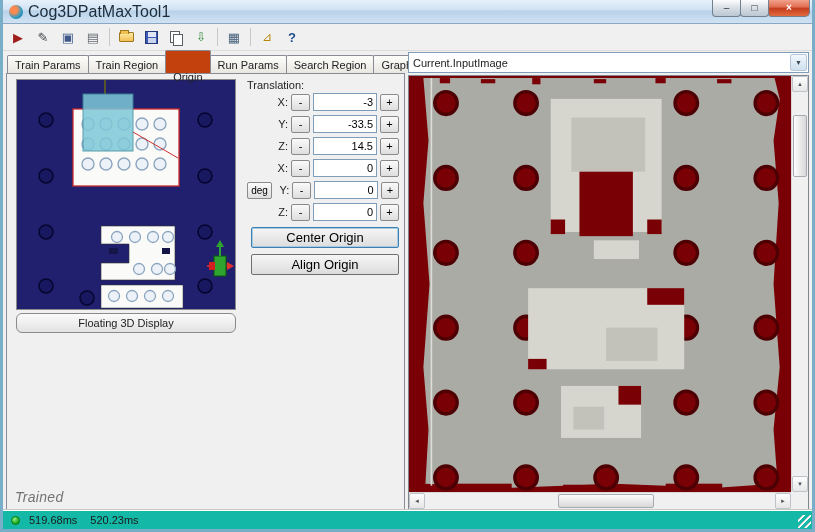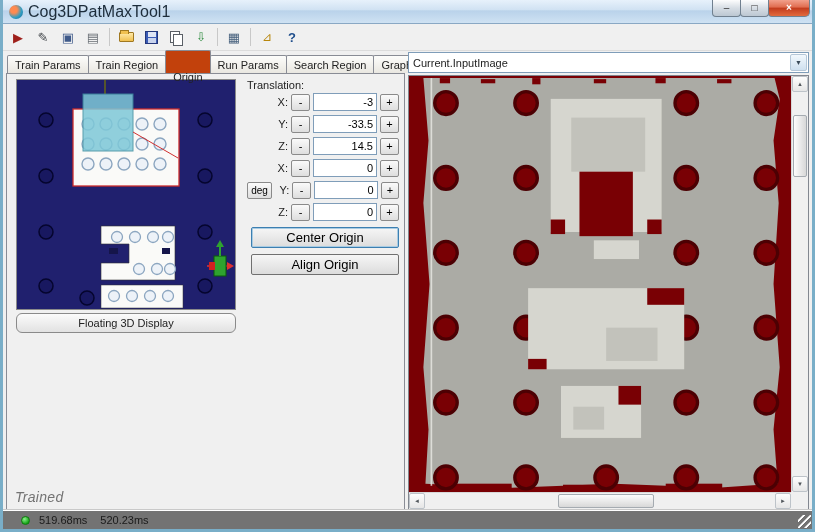--- a/index.html
+++ b/index.html
@@ -101,22 +101,22 @@
             border:1px solid #bdc3c9; border-radius:2px; font-size:6px; color:#50555a;
             display:flex; align-items:center; justify-content:center; }
   .sb-track { flex:1; position:relative; }
   .vthumb { position:absolute; left:1px; right:1px; top:6%; height:62px;
             background:linear-gradient(90deg,#fdfdfd,#d8d8d8); border:1px solid #a5abb1; border-radius:2px; }
   .hthumb { position:absolute; top:1px; bottom:1px; left:38%; width:96px;
             background:linear-gradient(#fdfdfd,#d8d8d8); border:1px solid #a5abb1; border-radius:2px; }
   .sb-corner { background:#f0f0f0; }
 
   
-  .statusbar { height:19px; flex:0 0 19px; background:#737373; border-top:1px solid #fff;
-               box-shadow:0 -1px 0 #c9c9c9; display:flex; align-items:center; padding-left:18px; gap:9px; position:relative; }
+  .statusbar { height:19px; flex:0 0 19px; background:#14b8a6; border-top:1px solid #fff;
+               box-shadow:0 -1px 0 #c9c9c9; display:flex; align-items:center; padding-left:8px; gap:9px; position:relative; }
   .status-dot { width:9px; height:9px; border-radius:50%; background:radial-gradient(circle at 35% 30%, #8af08a, #18a518 70%); 
                 border:1px solid #0d7a0d; }
   .status-times { display:flex; gap:13px; color:#1a1a1a; }
   .grip { position:absolute; right:1px; bottom:1px; width:13px; height:13px;
           background:repeating-linear-gradient(135deg, transparent 0 3px, #bfbfbf 3px 4px, #fff 4px 5px); }
 </style>
 </head>
 <body>
 
 <div class="window">

